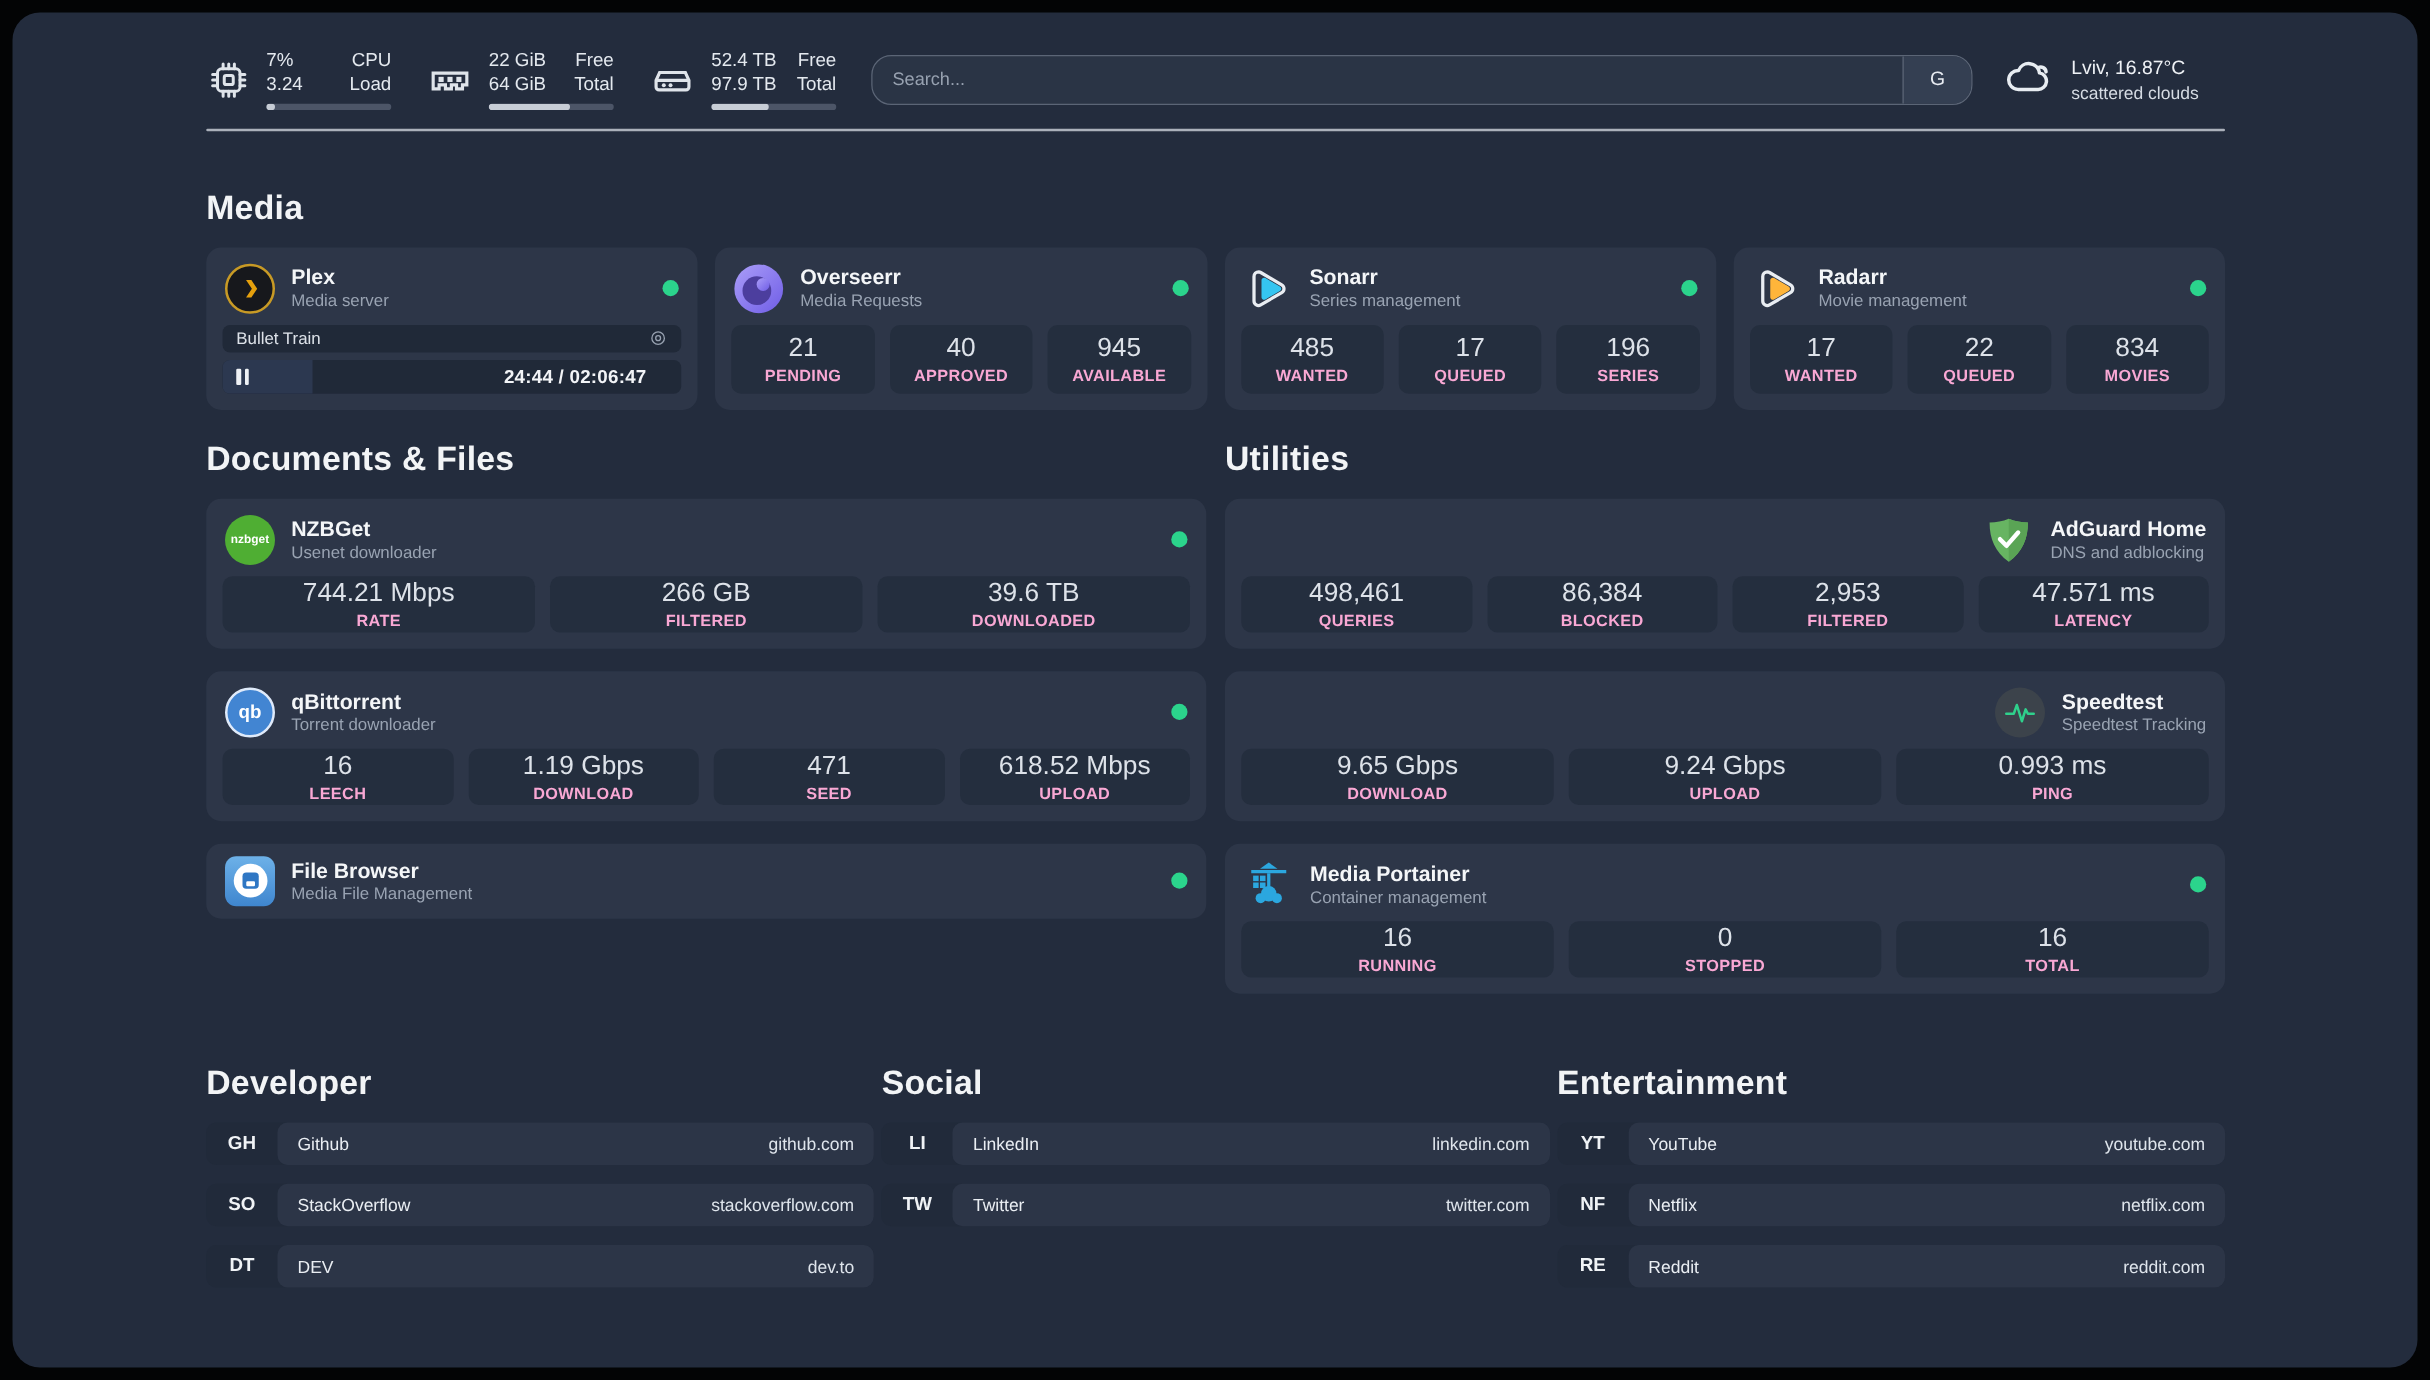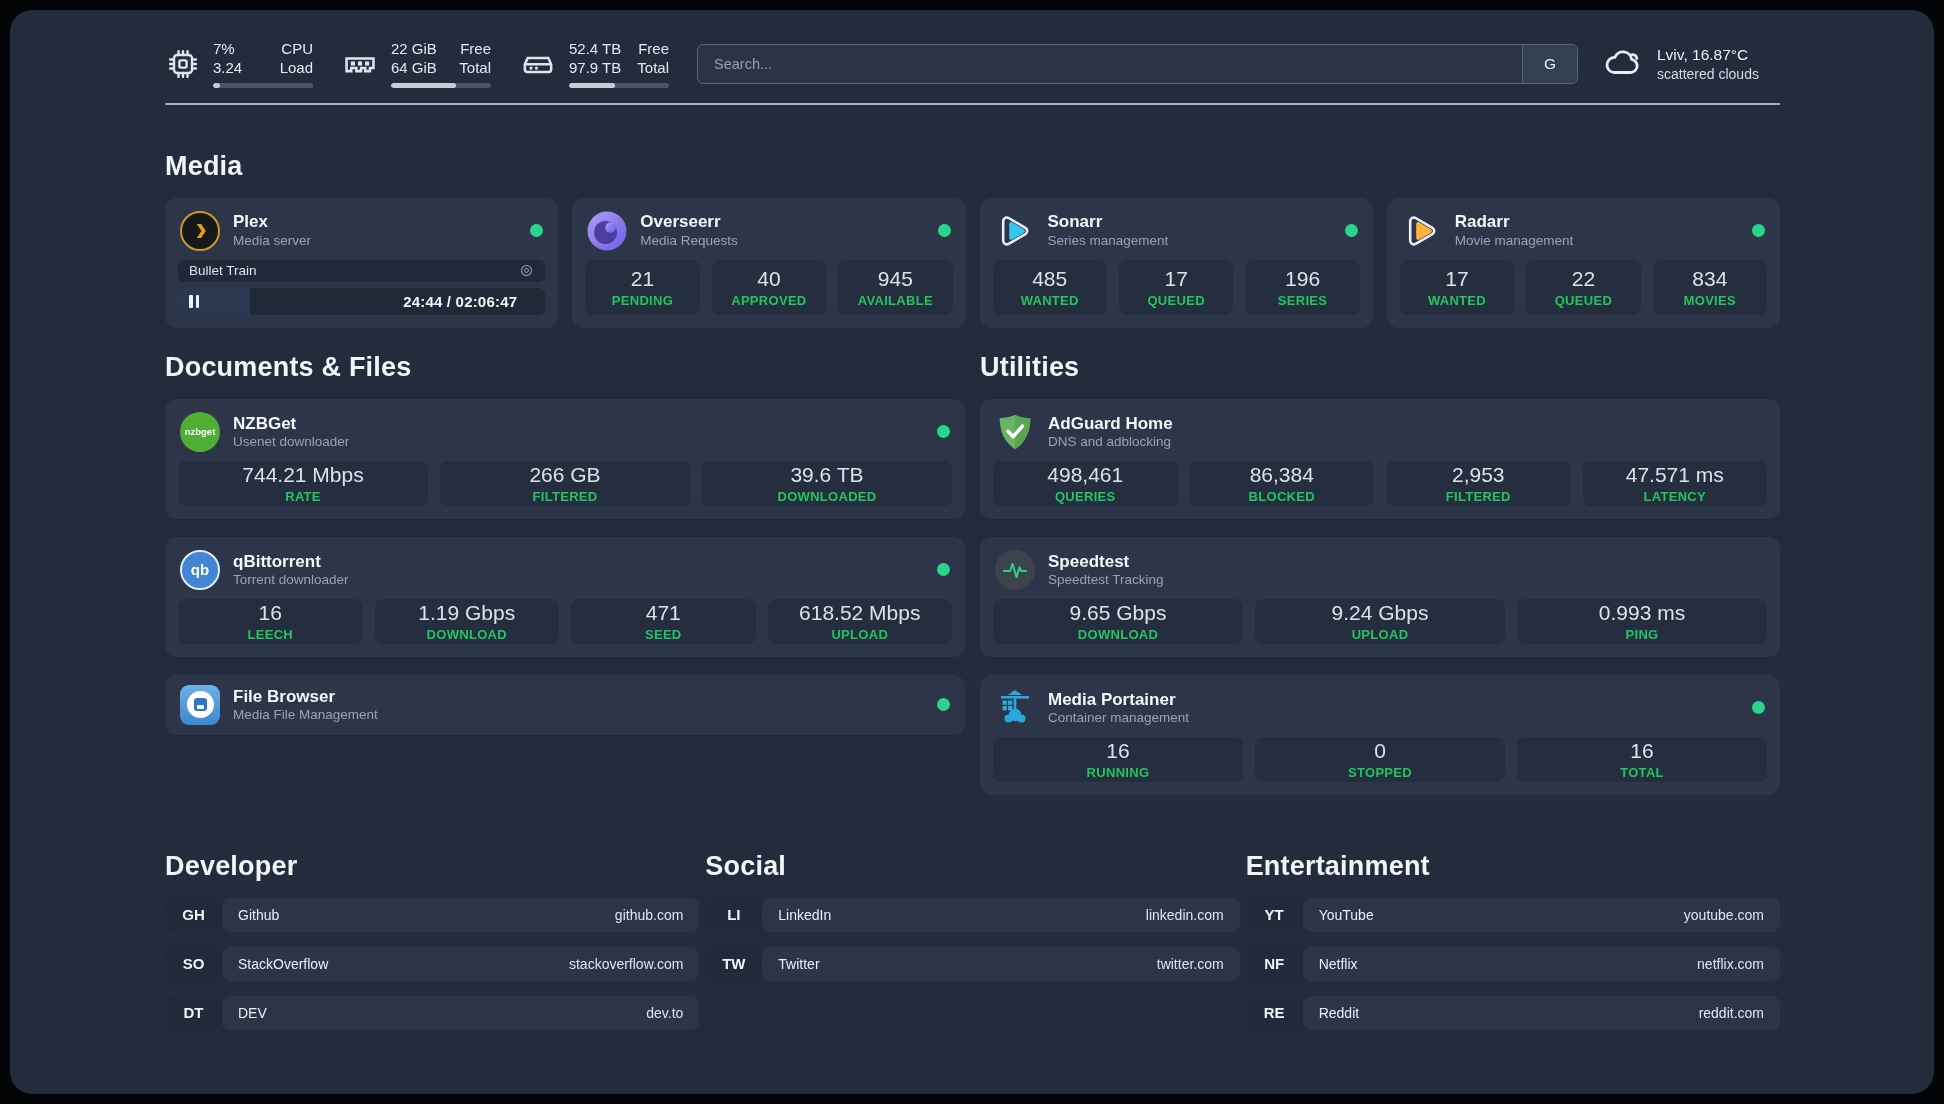--- a/index.html
+++ b/index.html
@@ -11,21 +11,21 @@
   .topstats{display:flex;gap:28px;}
   .topstat{display:flex;gap:12px;align-items:center;}
   .ts-icon{flex:none;display:flex;align-items:center;justify-content:center;}
   .ts-body{display:flex;flex-direction:column;gap:5px;}
   .ts-cols{display:flex;justify-content:space-between;gap:16px;min-width:100px;}
   .ts-col{display:flex;flex-direction:column;line-height:1.25;font-size:15px;color:#e4e9ef;}
   .ts-col.right{text-align:right;}
   .bar{height:5px;background:#4c5567;border-radius:3px;overflow:hidden;width:100%;}
   .bar-fill{height:100%;background:#c7cdd6;border-radius:3px;}
 
-  .searchbox{flex:1;height:38px;border:1.5px solid #5b6576;border-radius:6px;background:#2a3445;display:flex;align-items:stretch;overflow:hidden;margin-left:4px;}
+  .searchbox{flex:1;height:38px;border:1.5px solid #5b6576;border-radius:16px;background:#2a3445;display:flex;align-items:stretch;overflow:hidden;margin-left:4px;}
   .searchbox input{flex:1;background:transparent;border:none;outline:none;color:#dfe4ec;font-size:14.5px;padding:0 16px;font-family:inherit;}
   .searchbox input::placeholder{color:#97a1b0;}
   .search-engine{width:54px;display:flex;align-items:center;justify-content:center;border-left:1.5px solid #5b6576;background:#343f52;color:#e8ecf2;font-size:15.5px;cursor:pointer;}
 
   .weather{display:flex;align-items:center;gap:13px;min-width:178px;}
   .weather-text{display:flex;flex-direction:column;line-height:1.3;}
   .weather-line1{font-size:15.5px;color:#eef1f5;}
   .weather-line2{font-size:14px;color:#d5dbe3;}
 
   .divider{height:2px;background:#c3c9d1;opacity:.85;margin-top:15px;border-radius:1px;}
@@ -37,32 +37,32 @@
   .mid-grid{display:grid;grid-template-columns:1fr 1fr;gap:15px;margin-top:24px;}
   .col-cards{display:flex;flex-direction:column;gap:18px;margin-top:16px;}
   .bottom-grid{display:grid;grid-template-columns:repeat(3,1fr);gap:6px;margin-top:56px;}
   .bm-list{display:flex;flex-direction:column;gap:15px;margin-top:16px;}
 
   
   .card{background:#2d3648;border-radius:12px;display:flex;flex-direction:column;box-sizing:border-box;cursor:pointer;}
   .card.h-media{height:130px;}
   .card.h-stats{height:120px;}
   .card.slim{height:60px;justify-content:center;}
-  .card-head{display:flex;align-items:center;gap:13px;padding:13px 15px 9px;}
+  .card-head{display:flex;align-items:center;gap:13px;padding:13px 15px 9px;justify-content:flex-end;}
   .card.slim .card-head{padding:9px 15px;}
   .svc-icon{width:40px;height:40px;flex:none;display:flex;align-items:center;justify-content:center;}
   .svc-text{display:flex;flex-direction:column;line-height:1.25;}
   .svc-name{font-size:17px;font-weight:600;color:#f4f6f8;}
   .svc-sub{font-size:13.5px;color:#99a3b2;}
   .dot{width:13px;height:13px;border-radius:50%;background:#2bd48c;margin-left:auto;flex:none;}
 
   .stats-row{display:flex;gap:12px;padding:0 13px 13px;flex:1;}
   .stat-tile{flex:1;background:#242e3e;border-radius:8px;display:flex;flex-direction:column;align-items:center;justify-content:center;gap:2px;text-align:center;}
   .stat-value{font-size:21px;color:#dde2e9;}
-  .stat-label{font-size:13px;font-weight:700;color:#22c55e;letter-spacing:.3px;}
+  .stat-label{font-size:13px;font-weight:700;color:#f9a8d4;letter-spacing:.3px;}
 
   
   .np-title-row{margin:0 13px 6px;background:#202938;border-radius:6px;height:26px;display:flex;align-items:center;justify-content:space-between;padding:0 11px;font-size:13.5px;color:#dde2e9;}
   .np-progress{margin:0 13px 13px;background:#202938;border-radius:6px;height:31px;position:relative;display:flex;align-items:center;overflow:hidden;}
   .np-played{position:absolute;left:0;top:0;bottom:0;background:#2c3850;}
   .pause{position:relative;z-index:1;margin-left:11px;display:flex;gap:3px;}
   .pause i{display:block;width:3.5px;height:13px;background:#eef1f5;border-radius:1px;}
   .np-time{margin-left:auto;margin-right:28px;z-index:1;font-size:15px;font-weight:700;color:#f2f4f7;letter-spacing:.2px;}
 
   

